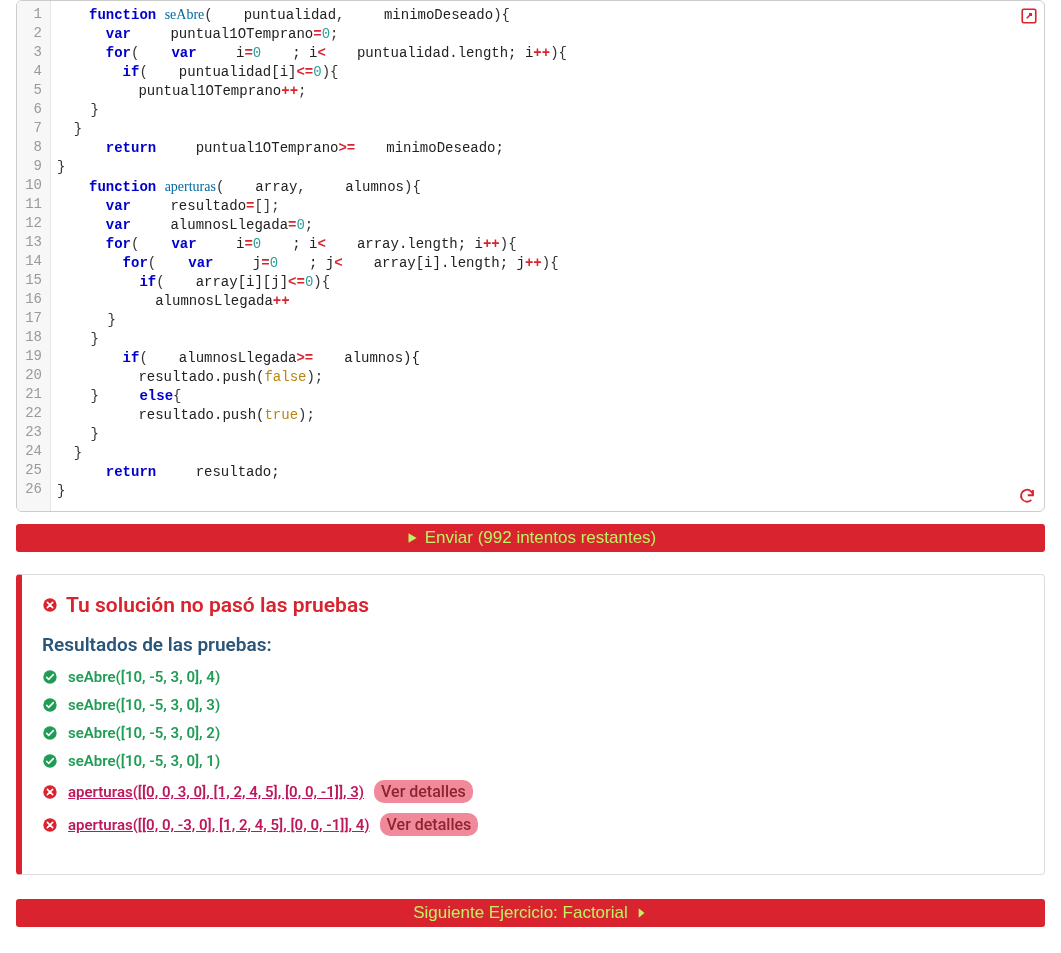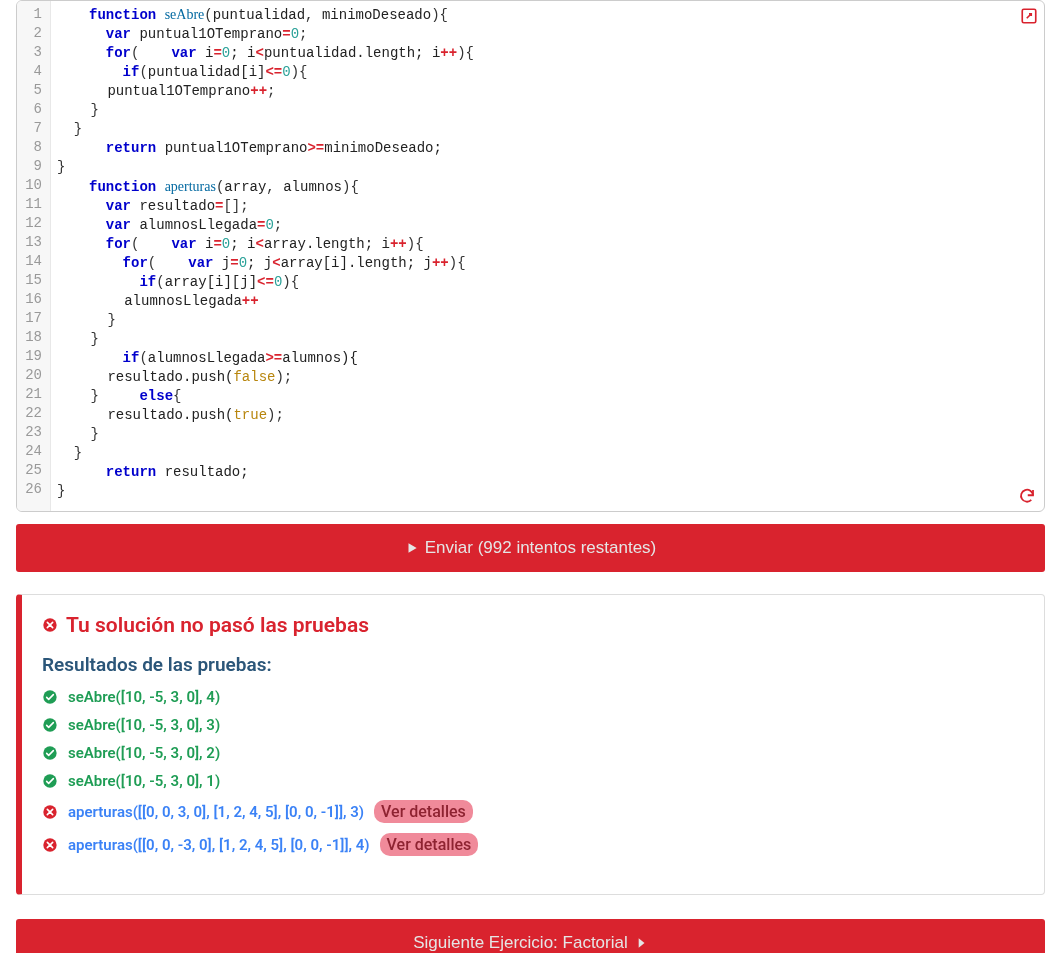--- a/index.html
+++ b/index.html
@@ -47,34 +47,34 @@
   }
   .gutter div { padding-right: 2px; }
   .code {
     padding: 4px 8px 10px 6px;
     white-space: pre;
     flex: 1;
     overflow-x: auto;
   }
   .code-line { min-height: 19px; }
   .kw { color: #0000cc; font-weight: bold; margin-left: 32px; }
-  .id { color: #222; }
+  .id { color: #222; margin-left: 31px; }
   .num { color: #2aa198; }
   .op { color: #d9232e; font-weight: bold; }
   .punct { color: #333; }
   .paren { color: #333; }
   .bool { color: #b8860e; }
   .fn { color: #0369a1; font-family: Liberation Serif, serif; }
 
   .btn-red {
     background: #d9232e;
-    color: #e5e5e5;
+    color: #bef264;
     border: none;
     width: 100%;
-    padding: 14px;
+    padding: 4px;
     font-size: 17px;
     font-weight: 500;
     border-radius: 3px;
     cursor: pointer;
     display: flex;
     align-items: center;
     justify-content: center;
     gap: 6px;
     margin-top: 12px;
   }
@@ -103,21 +103,21 @@
     margin-bottom: 12px;
   }
   .test-line {
     display: flex;
     align-items: center;
     gap: 10px;
     font-size: 15px;
     margin-bottom: 10px;
   }
   .test-pass { color: #1f9d55; font-weight: 600; }
-  .test-fail { color: #3b82f6; font-weight: 600; }
+  .test-fail { color: #be185d; font-weight: 600; text-decoration: underline; }
   .icon-circle {
     display: inline-flex;
     width: 16px; height: 16px;
     align-items: center; justify-content: center;
   }
   .badge-details {
     background: #f08a9a;
     color: #8e2331;
     border-radius: 10px;
     font-size: 16px;

